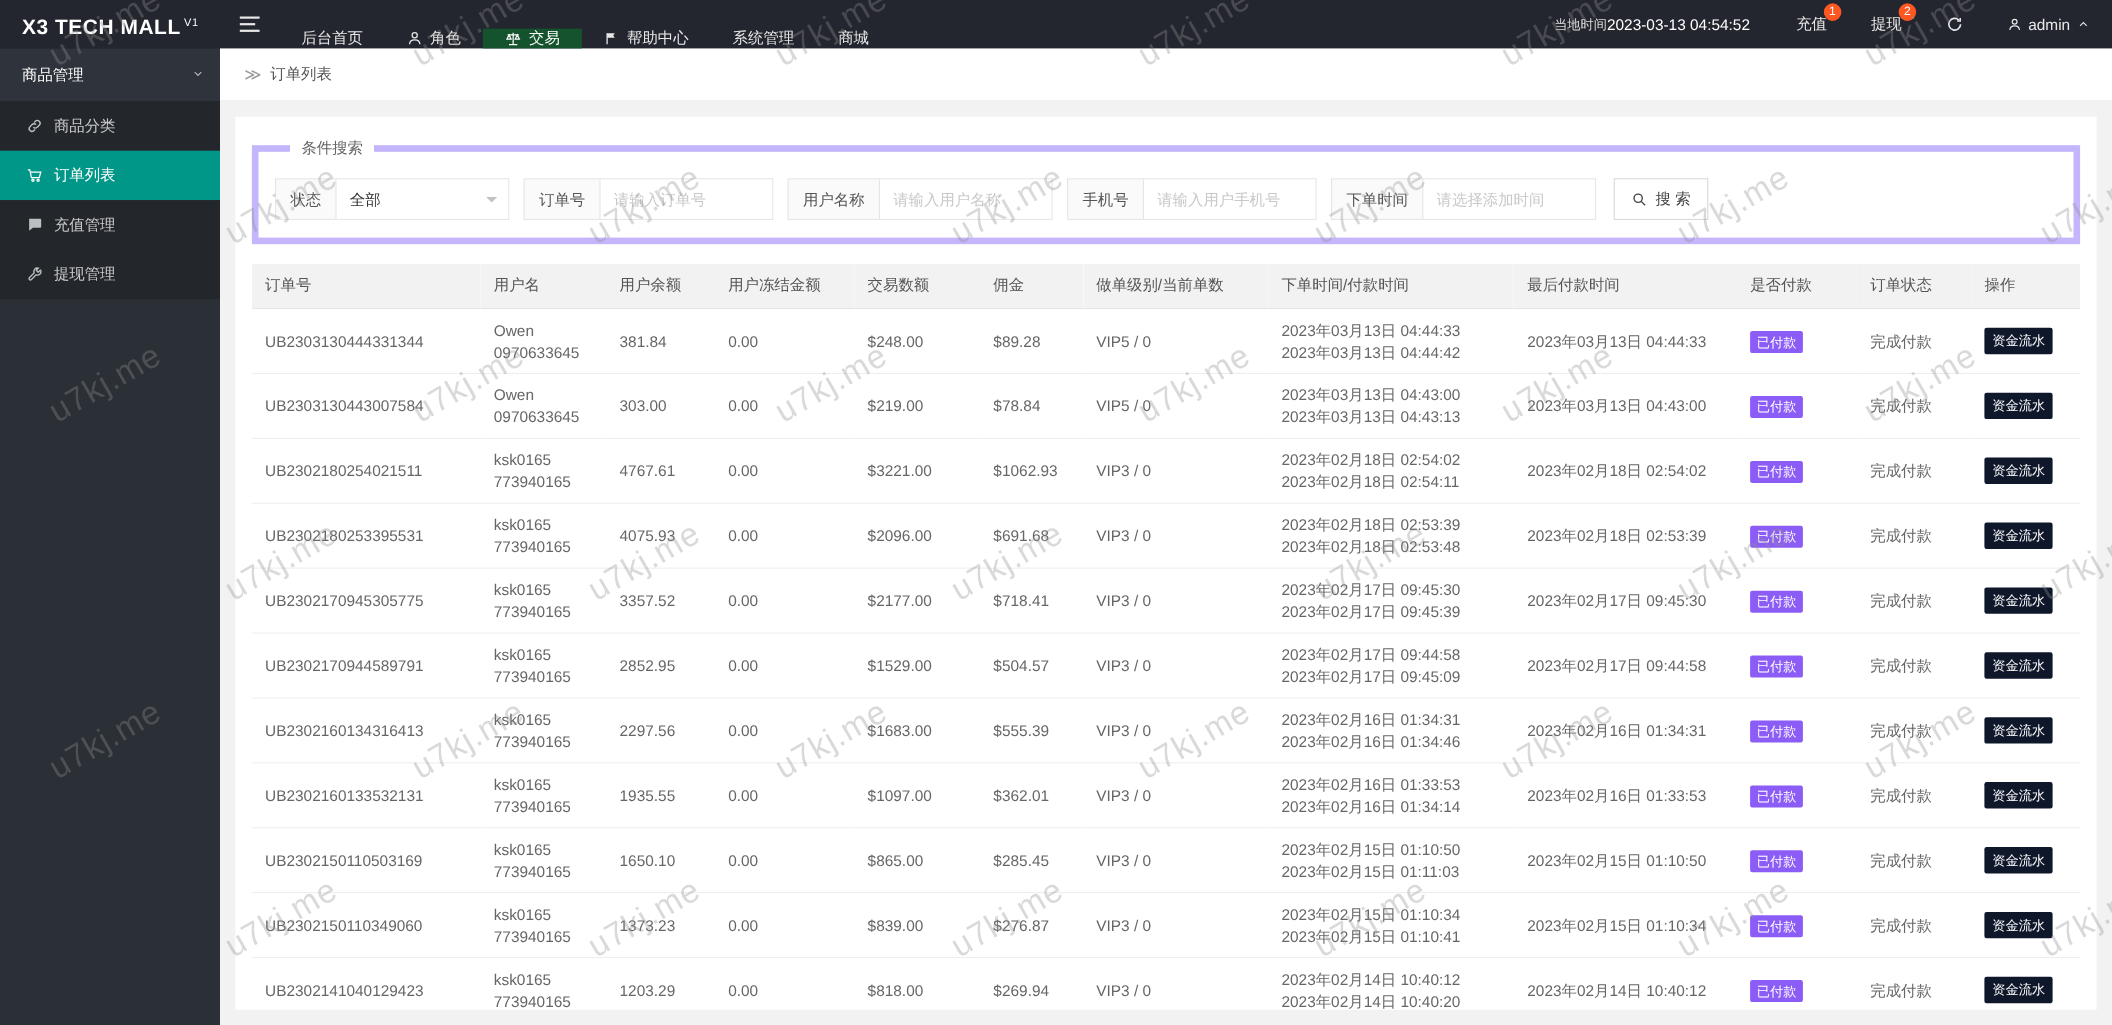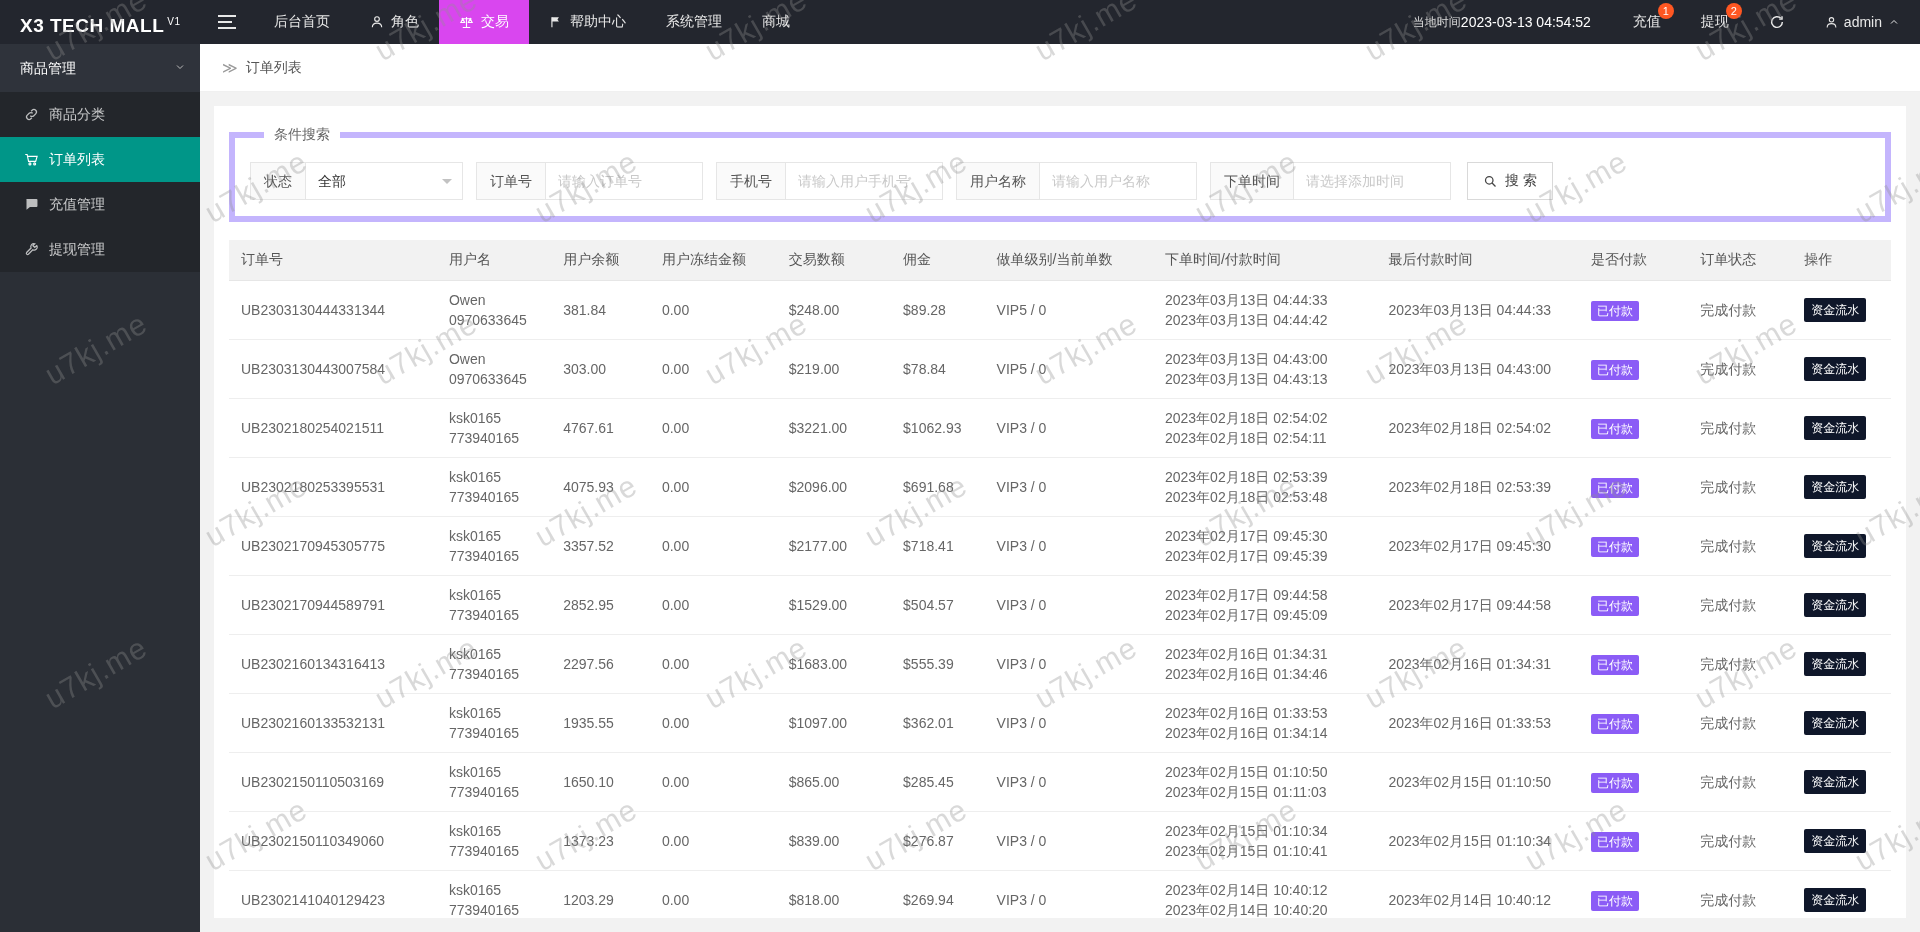--- a/index.html
+++ b/index.html
@@ -6,24 +6,24 @@
   html,body { width:1920px; height:932px; overflow:hidden; background:#f2f2f2;
     font-family:"Liberation Sans","DejaVu Sans",sans-serif; }
   svg { display:block; }
 
   
   .topbar { position:fixed; top:0; left:0; width:1920px; height:44px; background:#23262e;
     display:flex; align-items:stretch; z-index:40; }
   .logo { width:200px; line-height:44px; padding-left:20px; color:#fff; font-size:19px;
     font-weight:bold; letter-spacing:.5px; white-space:nowrap; }
   .logo sup { font-size:10px; font-weight:normal; margin-left:3px; }
-  .topnav { display:flex; }
+  .topnav { display:flex;align-items:flex-end; }
   .nav-item { display:flex; align-items:center; gap:7px; padding:0 20px; color:#e8e8e8;
     font-size:14px; cursor:pointer; }
-  .nav-item.active { background:#d946ef; color:#fff; }
+  .nav-item.active { background:#14532d; color:#fff; }
   .hamburger { width:54px; display:flex; flex-direction:column; justify-content:center;
     align-items:center; gap:4px; cursor:pointer; }
   .hamburger i { display:block; width:18px; height:2px; background:#e8e8e8; }
   .hamburger i:nth-child(2) { width:14px; align-self:flex-start; margin-left:18px; }
   .topbar-right { margin-left:auto; display:flex; align-items:stretch; }
   .time-block { display:flex; flex-direction:row; justify-content:center; align-items:center;
     padding:13px 22px; color:#fff; }
   .time-label { font-size:12px; color:#ddd; line-height:17px; }
   .time-value { font-size:14px; line-height:18px; }
   .tb-item { position:relative; display:flex; align-items:center; gap:6px; padding:0 20px;
@@ -237,26 +237,26 @@
             <div class="fselect">
               <span>全部</span>
               <span class="caret"></span>
             </div>
           </div>
           <div class="fgroup">
             <span class="flabel">订单号</span>
             <input class="finput" placeholder="请输入订单号" style="">
           </div>
           <div class="fgroup">
+            <span class="flabel">用户名称</span>
+            <input class="finput" placeholder="请输入用户名称" style="">
+          </div>
+          <div class="fgroup">
             <span class="flabel">手机号</span>
             <input class="finput" placeholder="请输入用户手机号" style="">
-          </div>
-          <div class="fgroup">
-            <span class="flabel">用户名称</span>
-            <input class="finput" placeholder="请输入用户名称" style="">
           </div>
           <div class="fgroup">
             <span class="flabel">下单时间</span>
             <input class="finput" placeholder="请选择添加时间" style="">
           </div>
           <button class="search-btn">
             <span>
                 <svg width="15" height="15" viewBox="0 0 24 24" fill="none" stroke="currentColor" stroke-width="2">
                   <circle cx="10" cy="10" r="6"></circle>
                   <path d="M14.5 14.5L20 20"></path>

